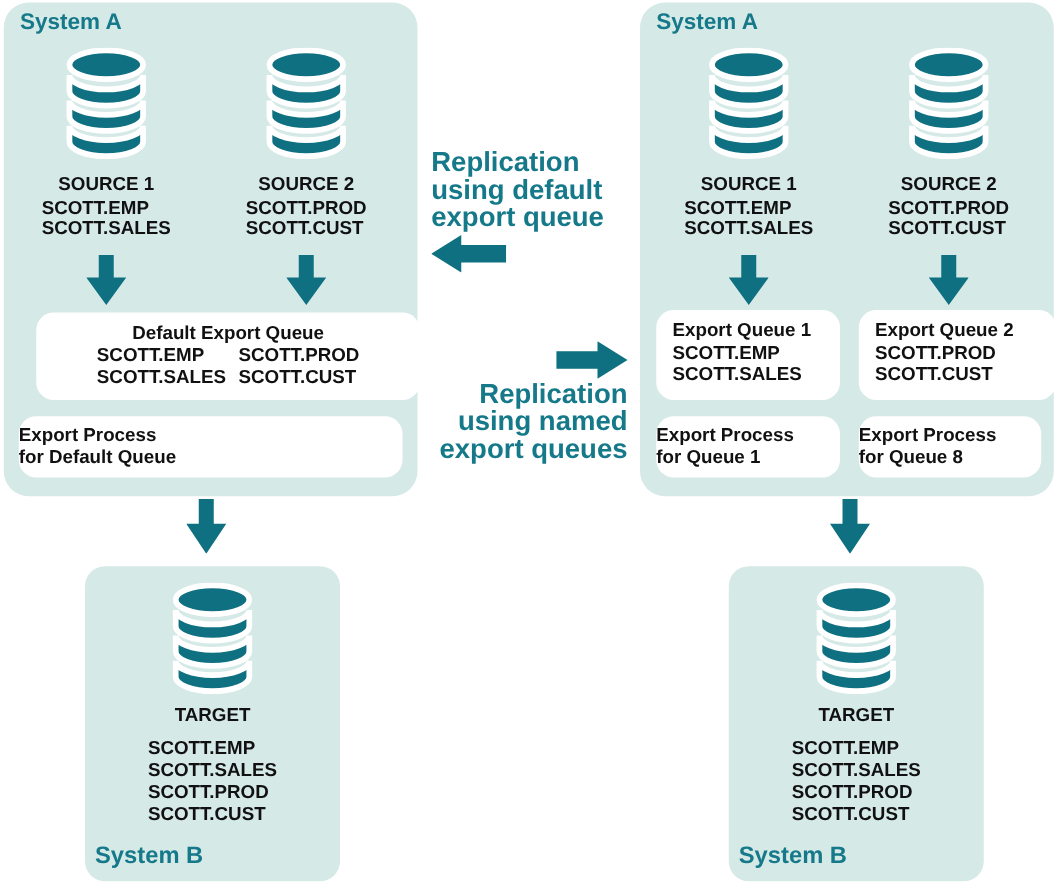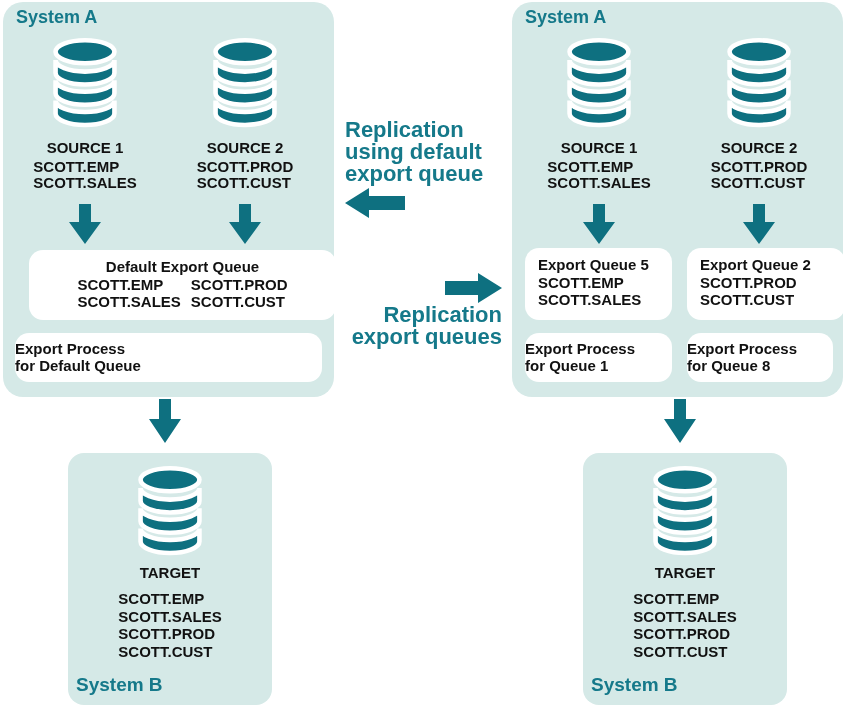--- a/index.html
+++ b/index.html
@@ -129,21 +129,21 @@
     </div>
 
     <svg class="arrow" style="left:71px;top:202px;" width="32" height="40">
         <use href="#arr-down"></use>
       </svg>
     <svg class="arrow" style="left:231px;top:202px;" width="32" height="40">
         <use href="#arr-down"></use>
       </svg>
 
     <div class="wbox qbox-named" style="left:13px;top:246px;width:147px;height:72px;">
-      <div class="bx-title">Export Queue 5</div>
+      <div class="bx-title">Export Queue 1</div>
       <div>SCOTT.EMP</div>
       <div>SCOTT.SALES</div>
     </div>
     <div class="wbox qbox-named" style="left:175px;top:246px;width:158px;height:72px;">
       <div class="bx-title">Export Queue 2</div>
       <div>SCOTT.PROD</div>
       <div>SCOTT.CUST</div>
     </div>
 
     <div class="wbox pbox" style="left:13px;top:331px;width:147px;height:49px;">
@@ -163,20 +163,21 @@
   </div>
   <svg class="arrow" style="left:345px;top:188px;" width="60" height="30">
       <use href="#arr-left"></use>
     </svg>
 
   <svg class="arrow" style="left:445px;top:273px;" width="57" height="30">
       <use href="#arr-right"></use>
     </svg>
   <div class="annot" style="right:345px;top:304px;text-align:right;">
     <div>Replication</div>
+    <div>using named</div>
     <div>export queues</div>
   </div>
 
   <svg class="arrow" style="left:149px;top:399px;" width="32" height="44">
       <use href="#arr-down"></use>
     </svg>
   <svg class="arrow" style="left:664px;top:399px;" width="32" height="44">
       <use href="#arr-down"></use>
     </svg>
 

